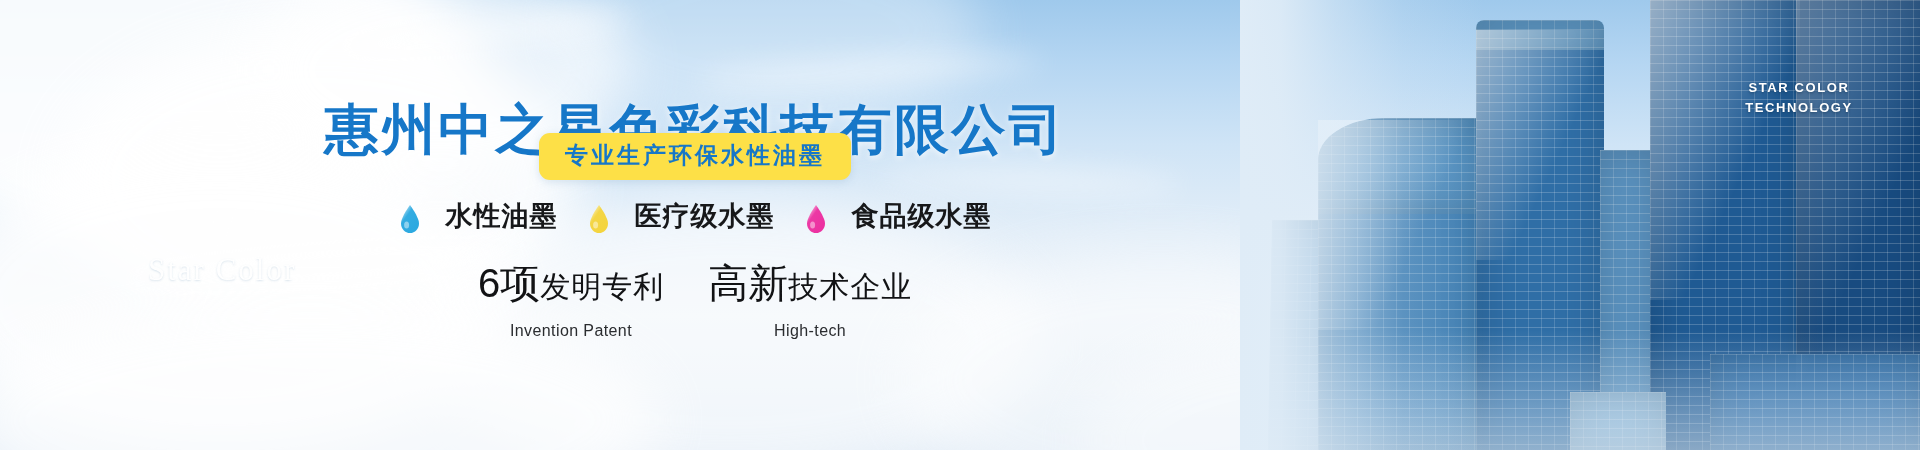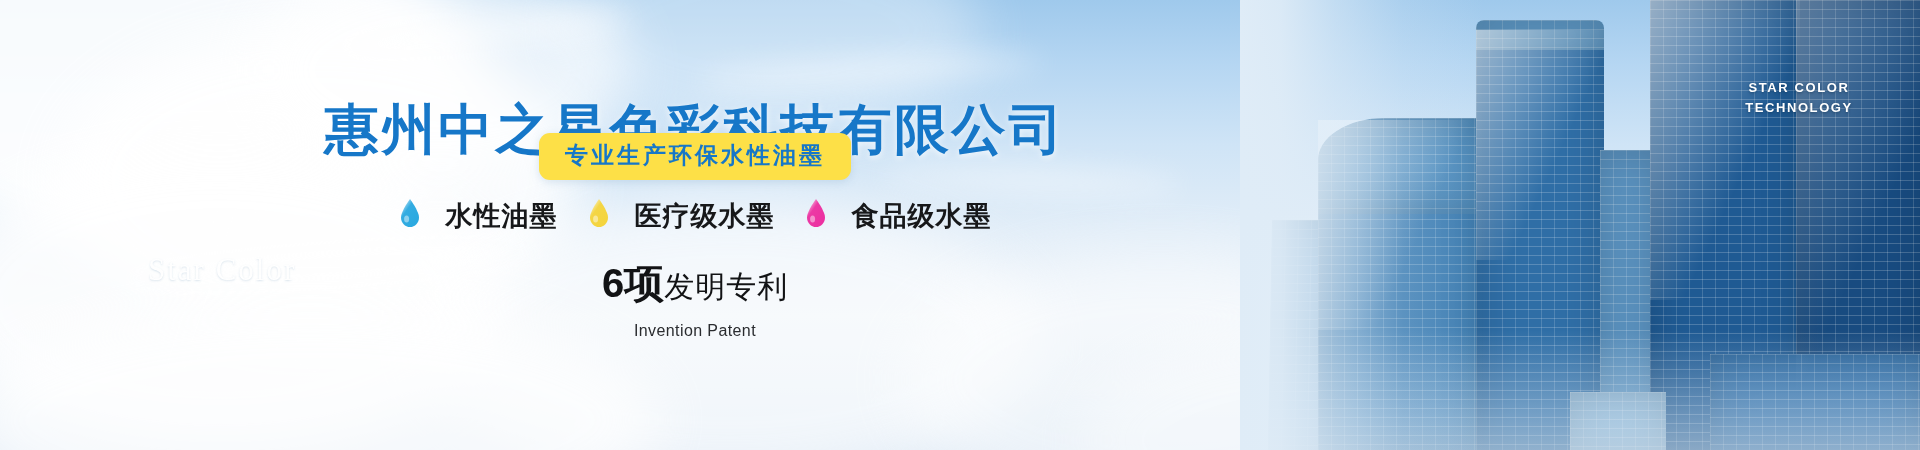--- a/index.html
+++ b/index.html
@@ -247,21 +247,21 @@
     position: absolute;
     left: 0; right: 0;
     top: 198px;
     display: flex;
     justify-content: center;
     align-items: center;
     gap: 30px;
   }
   .ink-item {
     display: flex;
-    align-items: flex-start;
+    align-items: flex-end;
     gap: 25px;
     white-space: nowrap;
   }
   .ink-label {
     font-size: 27px;
     font-weight: 700;
     color: #17181a;
     letter-spacing: 1px;
   }
   .drop { width: 22px; height: 30px; display: block; }
@@ -276,21 +276,21 @@
     gap: 44px;
   }
   .stat { text-align: center; }
   .stat-main {
     white-space: nowrap;
     line-height: 1.05;
     color: #121315;
   }
   .stat-strong {
     font-size: 40px;
-    font-weight: 700;
+    font-weight: 400;
     letter-spacing: 0px;
   }
   .stat-rest {
     font-size: 30px;
     font-weight: 400;
     letter-spacing: 1px;
   }
   .stat-sub {
     margin-top: 18px;
     font-size: 16px;
@@ -405,16 +405,20 @@
   </svg>
     <span class="ink-label">食品级水墨</span>
   </div>
       </div>
 
     <div class="stats-row" id="stats-row">
   <div class="stat">
     <div class="stat-main"><span class="stat-strong">6项</span><span class="stat-rest">发明专利</span></div>
     <div class="stat-sub">Invention Patent</div>
   </div>
+  <div class="stat">
+    <div class="stat-main"><span class="stat-strong">高新</span><span class="stat-rest">技术企业</span></div>
+    <div class="stat-sub">High-tech</div>
+  </div>
       </div>
 
   </div>
 </div>
 
 </body></html>

